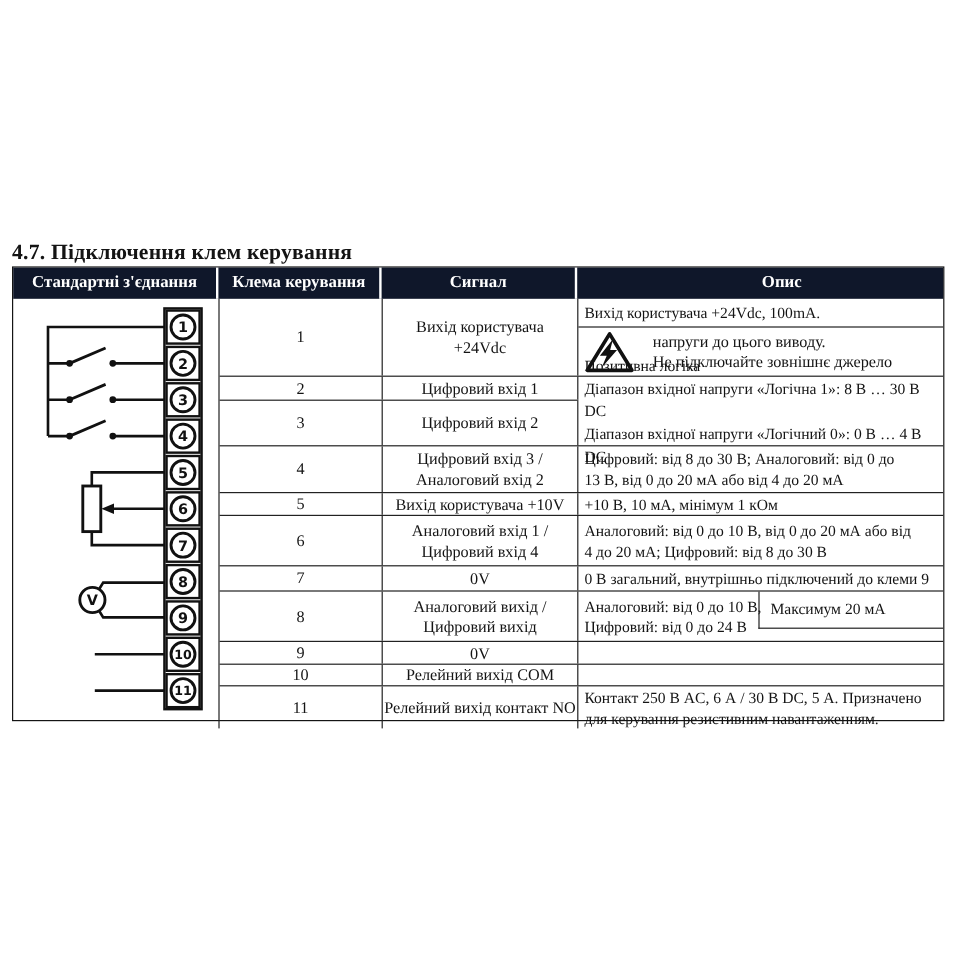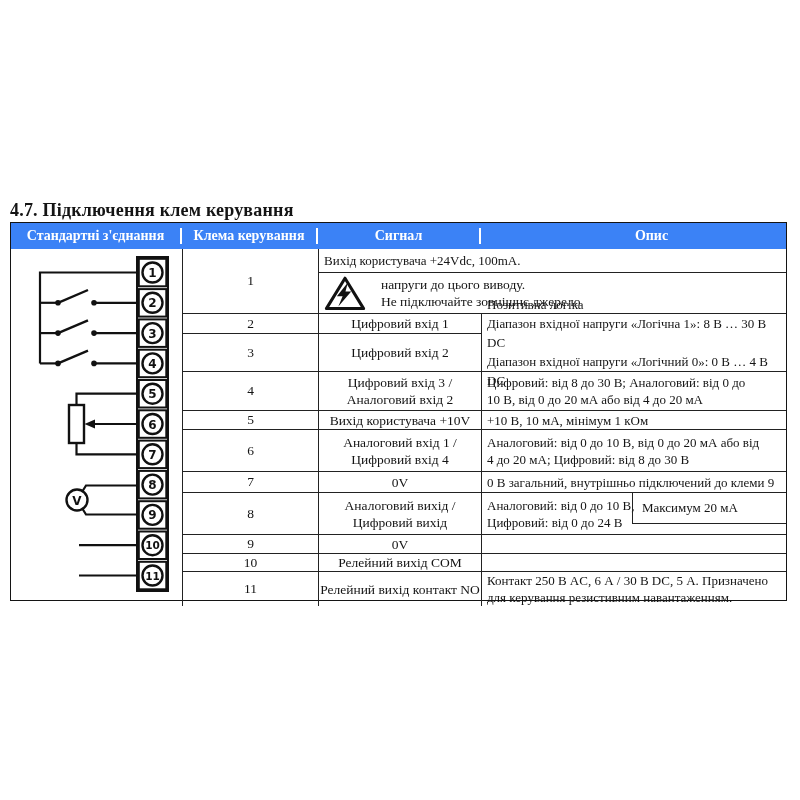--- a/index.html
+++ b/index.html
@@ -13,21 +13,21 @@
     position:absolute; left:10px; top:200px;
     font-size:18px; font-weight:bold; letter-spacing:0.2px;
   }
 
   .ctable {
     position:absolute; left:10px; top:222px; width:777px; height:379px;
     border:1.5px solid #141414; display:flex; flex-direction:column;
   }
 
   
-  .thead { display:flex; height:26px; background:#3b82f6; color:#fff; flex:0 0 auto;align-items:center; }
+  .thead { display:flex; height:26px; background:#0f172a; color:#fff; flex:0 0 auto; }
   .th {
     display:flex; align-items:center; justify-content:center;
     font-size:14px; font-weight:bold; border-right:2px solid #fff;
   }
   .th:last-child { border-right:none;margin-left:36px; }
   .th.c1 { width:171px; } .th.c2 { width:136px; } .th.c3 { width:163px; } .th.c4 { flex:1; }
 
   
   .tbody { display:flex; flex:1; }
   .diagram-pane { width:172px; border-right:1.5px solid #222; flex:0 0 auto; }
@@ -187,20 +187,24 @@
 
         <line x1="68" y1="296.2" x2="126" y2="296.2" stroke-width="2.2"></line>
         <line x1="68" y1="326.5" x2="126" y2="326.5" stroke-width="2.2"></line>
       </svg>
     </div>
 
     <div class="rows-pane">
 
       <div class="trow" style="height:65px;">
         <div class="cell term">1</div>
+        <div class="cell sig">
+          <div>Вихід користувача</div>
+          <div>+24Vdc</div>
+        </div>
         <div class="r1desc">
           <div class="top">Вихід користувача +24Vdc, 100mA.</div>
           <div class="warn">
             <svg width="42" height="37" viewBox="0 0 44 38">
               <path d="M22 3 L41.5 34.8 L2.5 34.8 Z" fill="#fff" stroke="#111" stroke-width="3.2" stroke-linejoin="round"></path>
               <polygon points="25,7.5 13.5,22 19.5,22 15,32.5 28.5,17 22.5,17" fill="#111"></polygon>
             </svg>
             <div class="warn-text">
               <div>напруги до цього виводу.</div>
               <div>Не підключайте зовнішнє джерело</div>
@@ -232,21 +236,21 @@
       </div>
 
       <div class="trow" style="height:39px;">
         <div class="cell term">4</div>
         <div class="cell sig">
           <div>Цифровий вхід 3 /</div>
           <div>Аналоговий вхід 2</div>
         </div>
         <div class="cell desc">
           <div>Цифровий: від 8 до 30 В;  Аналоговий: від 0 до</div>
-          <div>10 В, від 0 до 20 мА або від 4 до 20 мА</div>
+          <div>13 В, від 0 до 20 мА або від 4 до 20 мА</div>
         </div>
       </div>
 
       <div class="trow" style="height:19px;">
         <div class="cell term">5</div>
         <div class="cell sig">
           <div>Вихід користувача +10V</div>
         </div>
         <div class="cell desc">
           <div>+10 В, 10 мА, мінімум 1 кОм</div>

